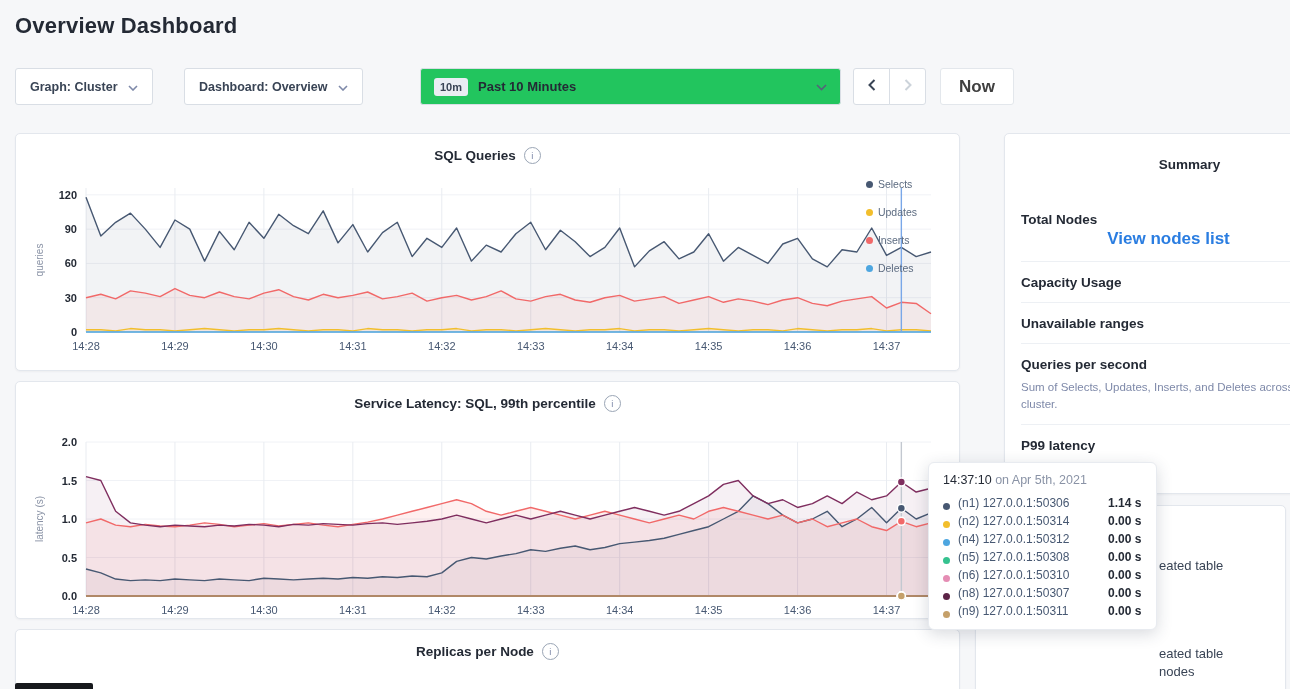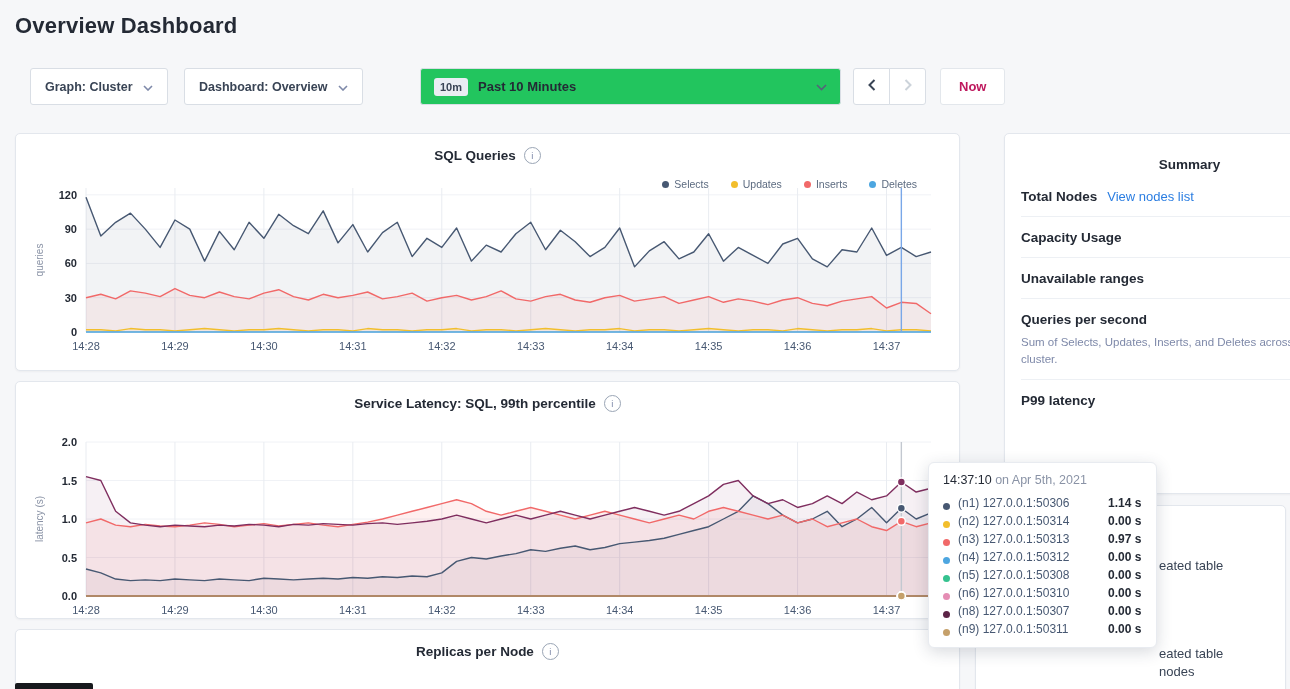--- a/index.html
+++ b/index.html
@@ -4,59 +4,59 @@
 <style>
   html,body{margin:0;padding:0;background:#f6f7f9;}
   .root{position:relative;width:1290px;height:689px;overflow:hidden;background:#f6f7f9;
         font-family:"Liberation Sans",sans-serif;color:#242a35;}
   .page-title{position:absolute;left:15px;top:13px;margin:0;font-size:22px;font-weight:700;letter-spacing:.2px;color:#242a35;}
 
   
   .dd{position:absolute;top:68px;height:37px;display:flex;align-items:center;gap:10px;background:#fff;
       border:1px solid #d9dee5;border-radius:3px;padding:0 14px;font-size:12.5px;font-weight:700;color:#394455;
       cursor:pointer;box-sizing:border-box;font-family:inherit;}
-  .dd-graph{left:30px;}
+  .dd-graph{left:15px;}
   .dd-dash{left:184px;}
   .time-sel{position:absolute;left:420px;top:68px;width:421px;height:37px;display:flex;align-items:center;gap:10px;
       background:#22c55e;border:1px solid #d9dee5;border-radius:3px;padding:0 13px;box-sizing:border-box;cursor:pointer;font-family:inherit;}
   .badge{background:#e9edf3;border-radius:3px;padding:3px 6px;font-size:11px;font-weight:700;color:#394455;}
   .time-label{font-size:13px;font-weight:700;color:#242a35;}
   .time-caret{margin-left:auto;}
   .navgrp{position:absolute;left:853px;top:68px;display:flex;}
   .navbtn{width:37px;height:37px;background:#fff;border:1px solid #d9dee5;display:flex;align-items:center;
       justify-content:center;cursor:pointer;box-sizing:border-box;padding:0;}
   .navbtn.prev{border-radius:3px 0 0 3px;}
   .navbtn.next{border-radius:0 3px 3px 0;margin-left:-1px;cursor:default;}
   .now-btn{position:absolute;left:940px;top:68px;height:37px;padding:0 18px;background:#fff;border:1px solid #e3e7ec;
-      border-radius:3px;font-size:13px;font-weight:700;color:#be185d;box-sizing:border-box;font-family:inherit;}
+      border-radius:3px;font-size:17px;font-weight:700;color:#404040;box-sizing:border-box;font-family:inherit;}
 
   
   .card{position:absolute;background:#fff;border:1px solid #e3e7ed;border-radius:5px;box-shadow:0 1px 2px rgba(50,60,80,.05);box-sizing:border-box;}
   .c1{left:15px;top:133px;width:945px;height:238px;}
   .c2{left:15px;top:381px;width:945px;height:238px;}
   .c3{left:15px;top:629px;width:945px;height:132px;}
   .chart-title{display:flex;justify-content:center;align-items:center;gap:8px;padding-top:13px;
       font-size:13.5px;font-weight:700;color:#242a35;}
   .info{width:15px;height:15px;border:1px solid #9aa5b5;border-radius:50%;font-size:9.5px;color:#7e89a9;
       display:inline-flex;align-items:center;justify-content:center;font-weight:400;cursor:pointer;}
-  .legend{position:absolute;top:44px;right:42px;display:flex;gap:22px;}
+  .legend{position:absolute;top:44px;right:42px;display:flex;gap:16px;flex-direction:column;}
   .legend-item{display:flex;align-items:center;gap:5px;font-size:10.5px;color:#5c6b80;}
   .ldot{width:7px;height:7px;border-radius:50%;}
   svg.chart{display:block;margin:0 auto;}
   svg.chart.one{margin-top:16px;}
   svg.chart.two{margin-top:22px;}
 
   
   .summary{left:1004px;top:133px;width:371px;height:361px;padding:8px 16px;}
   .summary-title{text-align:center;padding:15px 0 4px;font-size:13.5px;font-weight:700;color:#242a35;}
   .srow{padding:13px 0 12px;border-bottom:1px solid #edf0f4;}
   .srow:last-child{border-bottom:none;}
   .srow-top{display:flex;align-items:center;gap:10px;}
   .slabel{font-weight:700;font-size:13.5px;color:#242a35;}
-  .slink{font-weight:400;font-size:13px;color:#2a7de1;text-decoration:none;}
+  .slink{font-weight:700;font-size:17px;color:#2a7de1;text-decoration:none;margin-top:40px;}
   .svalue{margin-left:auto;font-weight:700;font-size:13.5px;color:#2aa25c;}
   .ssub{margin-top:7px;font-size:11.5px;color:#7e89a9;line-height:1.45;}
 
   
   .events{left:975px;top:505px;width:311px;height:244px;}
   .event-frag{position:absolute;left:183px;font-size:13px;color:#394455;cursor:pointer;}
 
   
   .tooltip{position:absolute;left:928px;top:462px;width:229px;z-index:20;background:#fff;border:1px solid #e8ebf0;
       border-radius:6px;box-shadow:0 4px 16px rgba(40,52,70,.18);padding:10px 0 9px;box-sizing:border-box;}
@@ -315,25 +315,20 @@
           <span class="tt-dot" style="background: rgb(71, 88, 114);"></span>
           <span class="tt-node">(n1) 127.0.0.1:50306</span>
           <span class="tt-val">1.14 s</span>
         </div>
         <div class="tt-row">
           <span class="tt-dot" style="background: rgb(242, 190, 44);"></span>
           <span class="tt-node">(n2) 127.0.0.1:50314</span>
           <span class="tt-val">0.00 s</span>
         </div>
         <div class="tt-row">
-          <span class="tt-dot" style="background: rgb(241, 105, 105);"></span>
-          <span class="tt-node">(n3) 127.0.0.1:50313</span>
-          <span class="tt-val">0.97 s</span>
-        </div>
-        <div class="tt-row">
           <span class="tt-dot" style="background: rgb(77, 166, 224);"></span>
           <span class="tt-node">(n4) 127.0.0.1:50312</span>
           <span class="tt-val">0.00 s</span>
         </div>
         <div class="tt-row">
           <span class="tt-dot" style="background: rgb(53, 194, 143);"></span>
           <span class="tt-node">(n5) 127.0.0.1:50308</span>
           <span class="tt-val">0.00 s</span>
         </div>
         <div class="tt-row">

